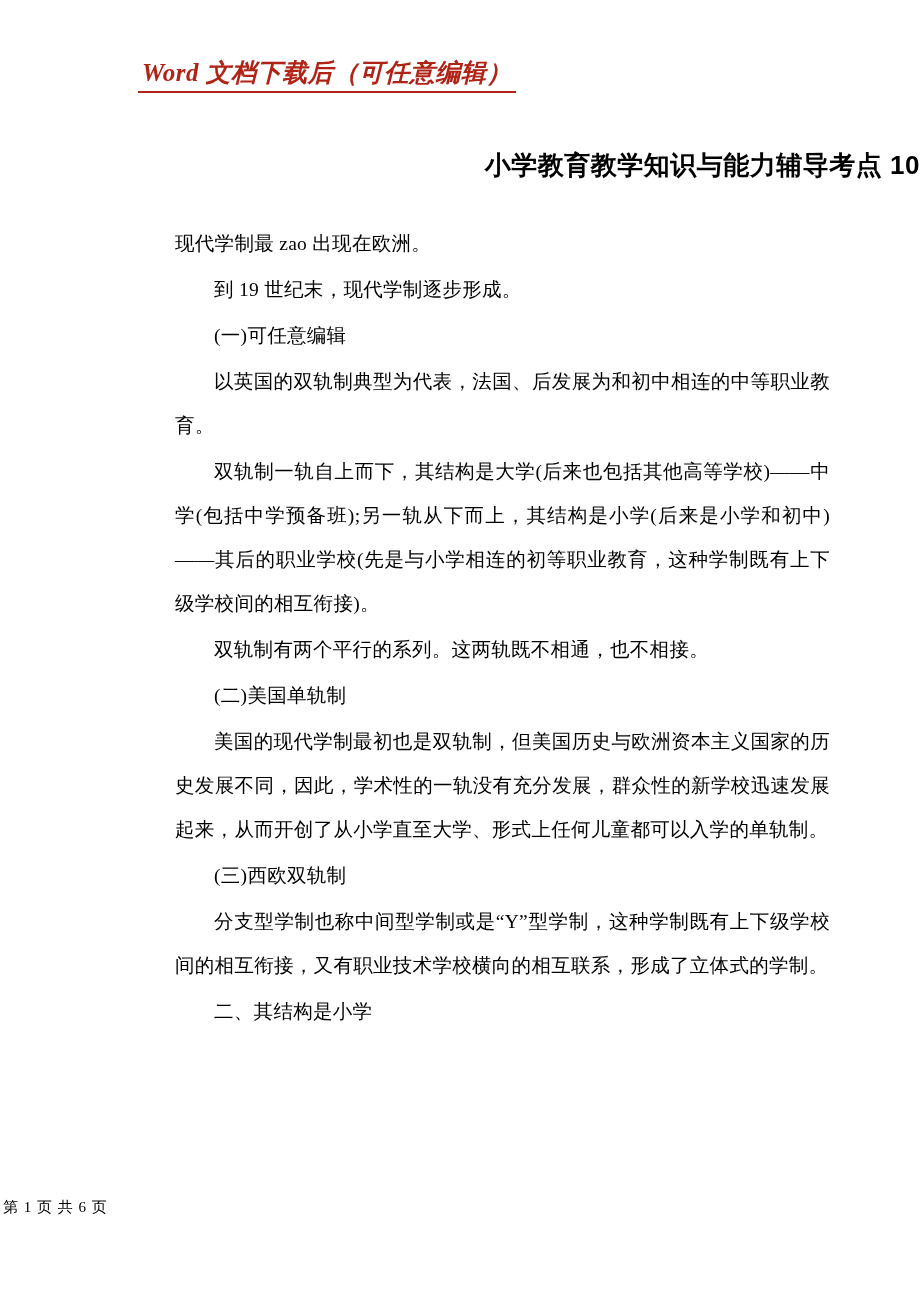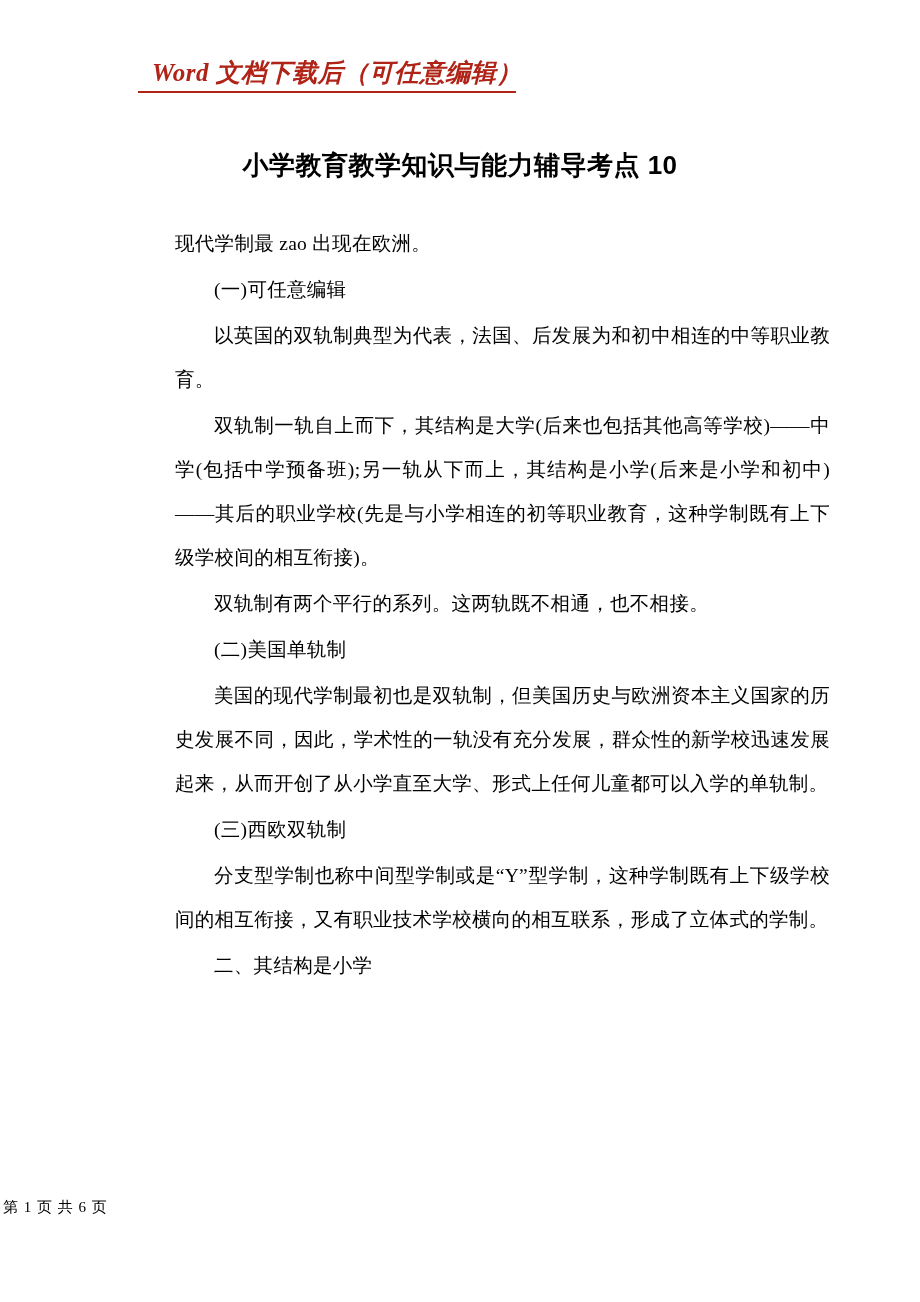--- a/index.html
+++ b/index.html
@@ -16,21 +16,21 @@
     overflow: hidden;
   }
   .page {
     position: relative;
     width: 920px;
     height: 1302px;
     box-sizing: border-box;
   }
   .watermark {
     position: absolute;
-    left: 152px;
+    left: 142px;
     top: 56px;
     font-family: "Liberation Serif", serif;
     font-style: italic;
     font-weight: bold;
     font-size: 25px;
     color: #b02418;
     letter-spacing: 0.5px;
     white-space: nowrap;
   }
   .watermark-underline {
@@ -39,21 +39,21 @@
     top: 91px;
     width: 378px;
     height: 2px;
     background: #b02418;
   }
   .doc-title {
     position: absolute;
     left: 0;
     top: 148px;
     width: 920px;
-    text-align: center;
+    text-align: right;
     font-family: "Liberation Sans", sans-serif;
     font-weight: bold;
     font-size: 26px;
     color: #000;
     letter-spacing: 0.5px;
   }
   .content {
     position: absolute;
     left: 135px;
     top: 222px;
@@ -87,20 +87,21 @@
 
 <div class="page">
 
   <div class="watermark">Word 文档下载后（可任意编辑）</div>
   <div class="watermark-underline"></div>
 
   <div class="doc-title">小学教育教学知识与能力辅导考点 10</div>
 
   <div class="content">
     <p class="para">现代学制最 zao 出现在欧洲。</p>
+    <p class="para indent">到 19 世纪末，现代学制逐步形成。</p>
     <p class="para indent">(一)可任意编辑</p>
     <p class="para indent">以英国的双轨制典型为代表，法国、后发展为和初中相连的中等职业教育。</p>
     <p class="para indent">双轨制一轨自上而下，其结构是大学(后来也包括其他高等学校)——中学(包括中学预备班);另一轨从下而上，其结构是小学(后来是小学和初中)——其后的职业学校(先是与小学相连的初等职业教育，这种学制既有上下级学校间的相互衔接)。</p>
     <p class="para indent">双轨制有两个平行的系列。这两轨既不相通，也不相接。</p>
     <p class="para indent">(二)美国单轨制</p>
     <p class="para indent">美国的现代学制最初也是双轨制，但美国历史与欧洲资本主义国家的历史发展不同，因此，学术性的一轨没有充分发展，群众性的新学校迅速发展起来，从而开创了从小学直至大学、形式上任何儿童都可以入学的单轨制。</p>
     <p class="para indent">(三)西欧双轨制</p>
     <p class="para indent">分支型学制也称中间型学制或是“Y”型学制，这种学制既有上下级学校间的相互衔接，又有职业技术学校横向的相互联系，形成了立体式的学制。</p>
     <p class="para indent">二、其结构是小学</p>
   </div>

